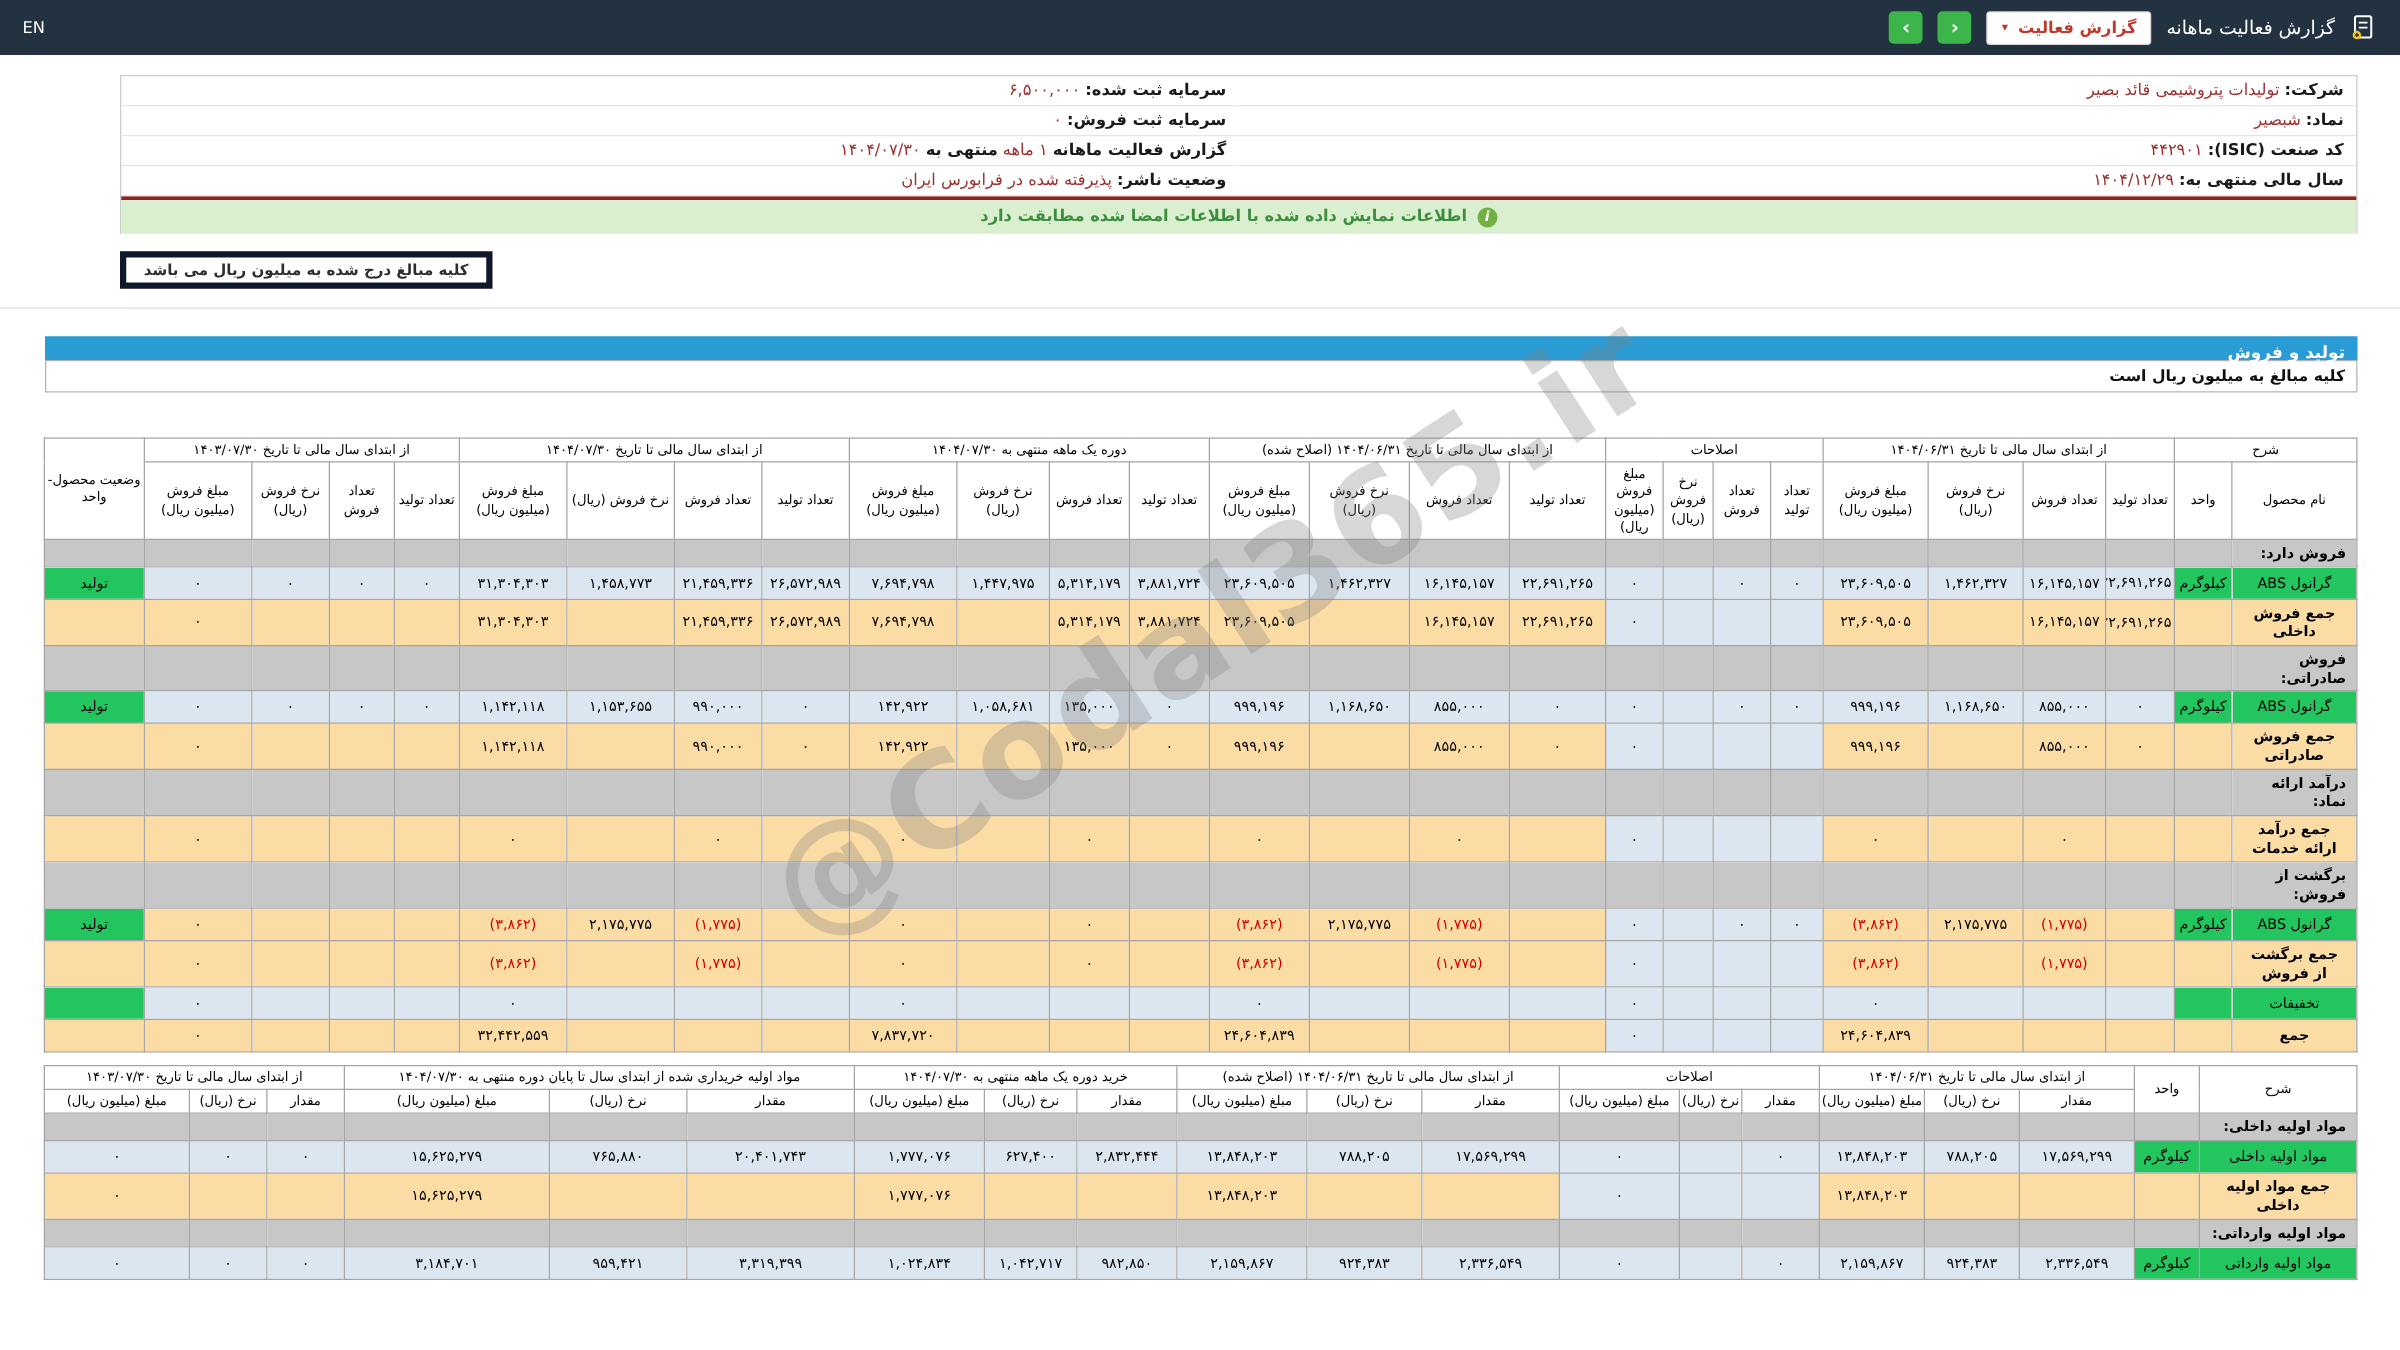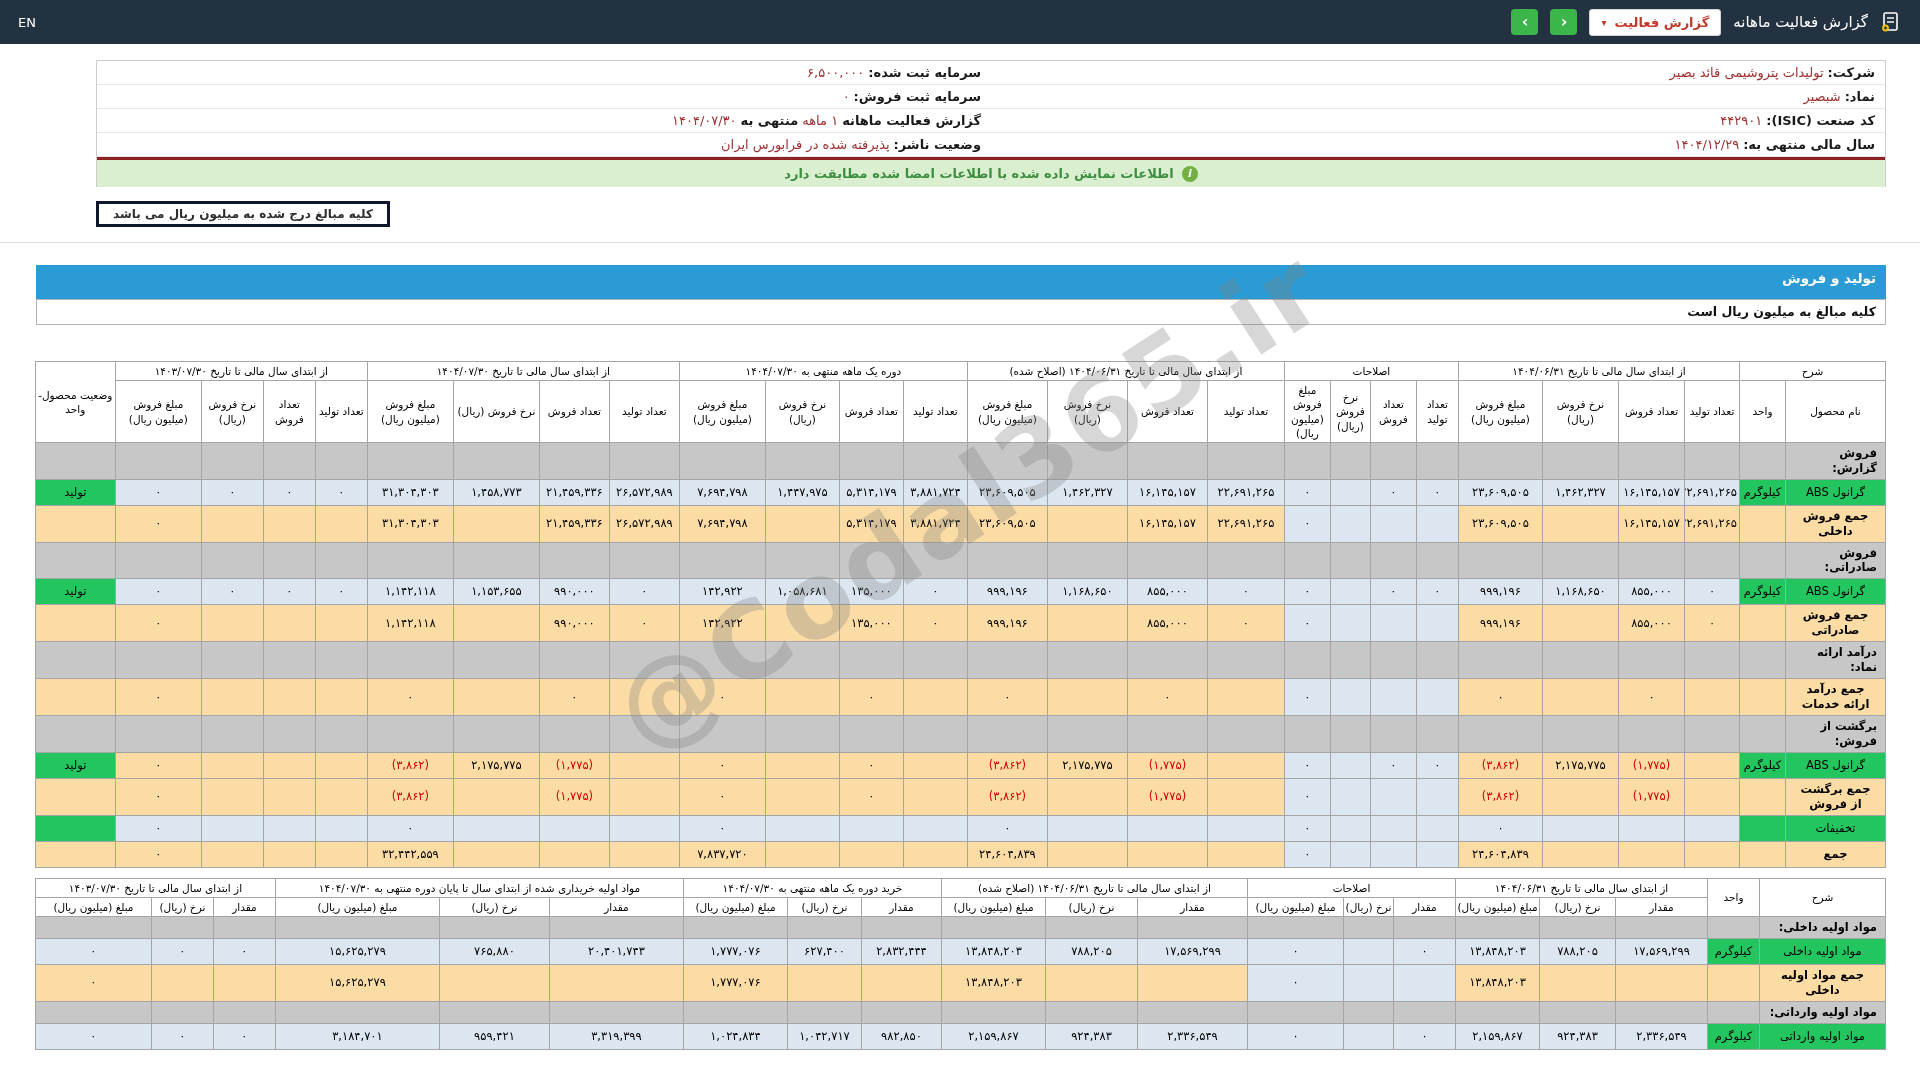--- a/index.html
+++ b/index.html
@@ -26,26 +26,26 @@
   .info-row{height:23px;display:flex;align-items:center;padding:0 10px;
     border-bottom:1px solid #e6e6e6;font-size:13px;white-space:nowrap}
   .info-row .lbl{color:#1a1a1a;font-weight:bold}
   .info-row .val{color:#9c3030;margin:0 4px}
   .red-line{height:3px;background:#8e2222}
   .banner{height:27px;background:#daefcf;display:flex;align-items:center;justify-content:center;
     gap:8px;font-size:13px;color:#3e8e41;font-weight:600}
   .info-icon{width:16px;height:16px;border-radius:50%;background:#72b043;color:#fff;font-size:11px;
     font-weight:bold;display:flex;align-items:center;justify-content:center;font-style:italic;flex:0 0 auto}
   .note-row{display:flex;margin:14px 96px 0 96px}
-  .amounts-note{margin-inline-start:auto;border:3px solid #0f172a;padding:3px 14px;font-size:12px;
+  .amounts-note{margin-inline-start:auto;border:5px solid #0f172a;padding:3px 14px;font-size:12px;
     font-weight:600;color:#2e2e2e;white-space:nowrap}
   .rule{border-top:1px solid #ddd;margin-top:15px}
   
   .content{margin:0 34px 0 36px}
-  .sec-bar{margin-top:22px;height:34px;background:#2a9bd5;color:#fff;font-weight:bold;
+  .sec-bar{margin-top:22px;height:19px;background:#2a9bd5;color:#fff;font-weight:bold;
     font-size:13.5px;line-height:27px;padding:0 10px}
   .sub-bar{height:24px;border:1px solid #b3b3b3;font-weight:bold;font-size:12.5px;line-height:24px;
     padding:0 9px;color:#111;background:#fff}
   table.data-table{border-collapse:collapse;table-layout:fixed;width:100%;background:#fff}
   #t1{margin-top:36px}
   #t2{margin-top:10px}
   .data-table th,.data-table td{border:1px solid #a5a5a5;text-align:center;vertical-align:middle;overflow:hidden}
   .data-table th{font-size:10.5px;font-weight:normal;padding:2px 1px;background:#fff;line-height:1.35}
   .data-table td{font-size:11.5px;padding:5px 2px;line-height:1.3}
   .data-table td.name{padding:3px 8px}
@@ -210,21 +210,21 @@
           <th>نرخ فروش (ریال)</th>
           <th>مبلغ فروش (میلیون ریال)</th>
           <th>تعداد تولید</th>
           <th>تعداد فروش</th>
           <th>نرخ فروش (ریال)</th>
           <th>مبلغ فروش (میلیون ریال)</th>
         </tr>
       </thead>
       <tbody>
         <tr class="t-section">
-          <td class="name side">فروش گزارش:</td>
+          <td class="name side">فروش دارد:</td>
           <td class="side"></td>
           <td></td>
           <td></td>
           <td></td>
           <td></td>
           <td></td>
           <td></td>
           <td></td>
           <td></td>
           <td></td>

